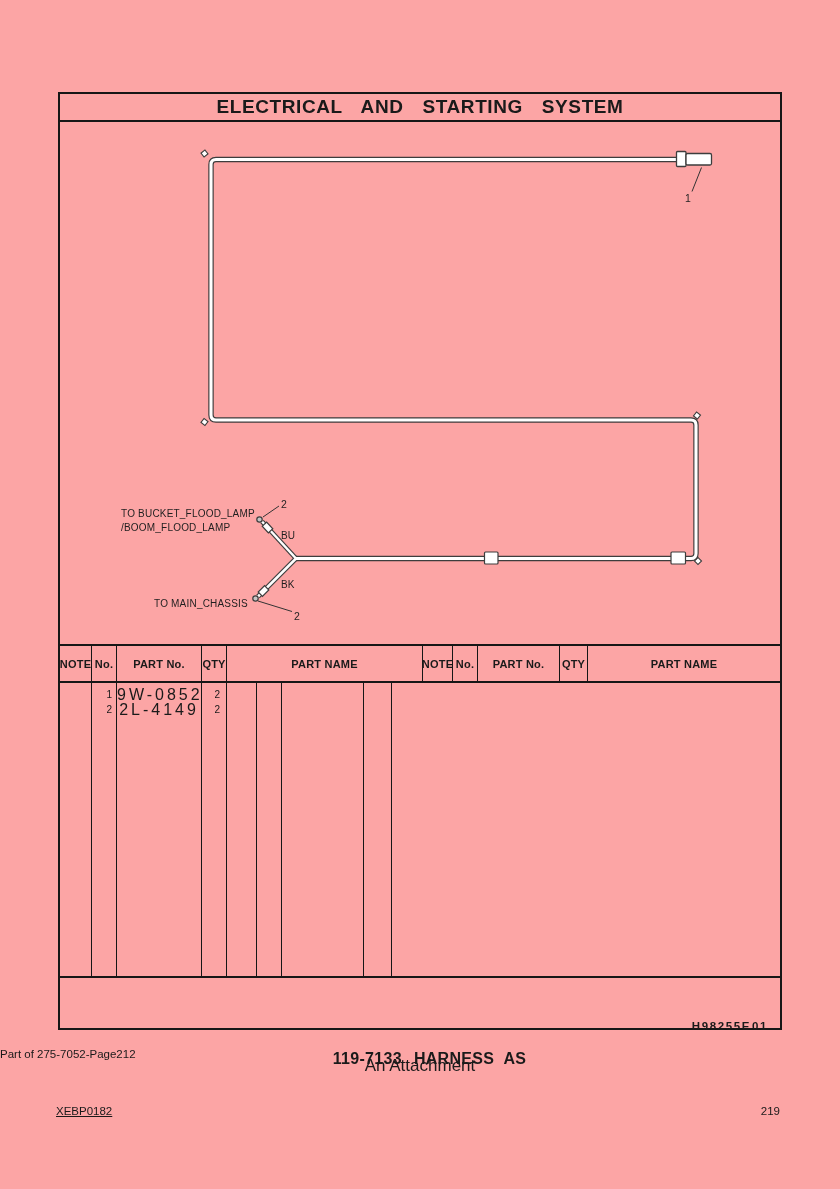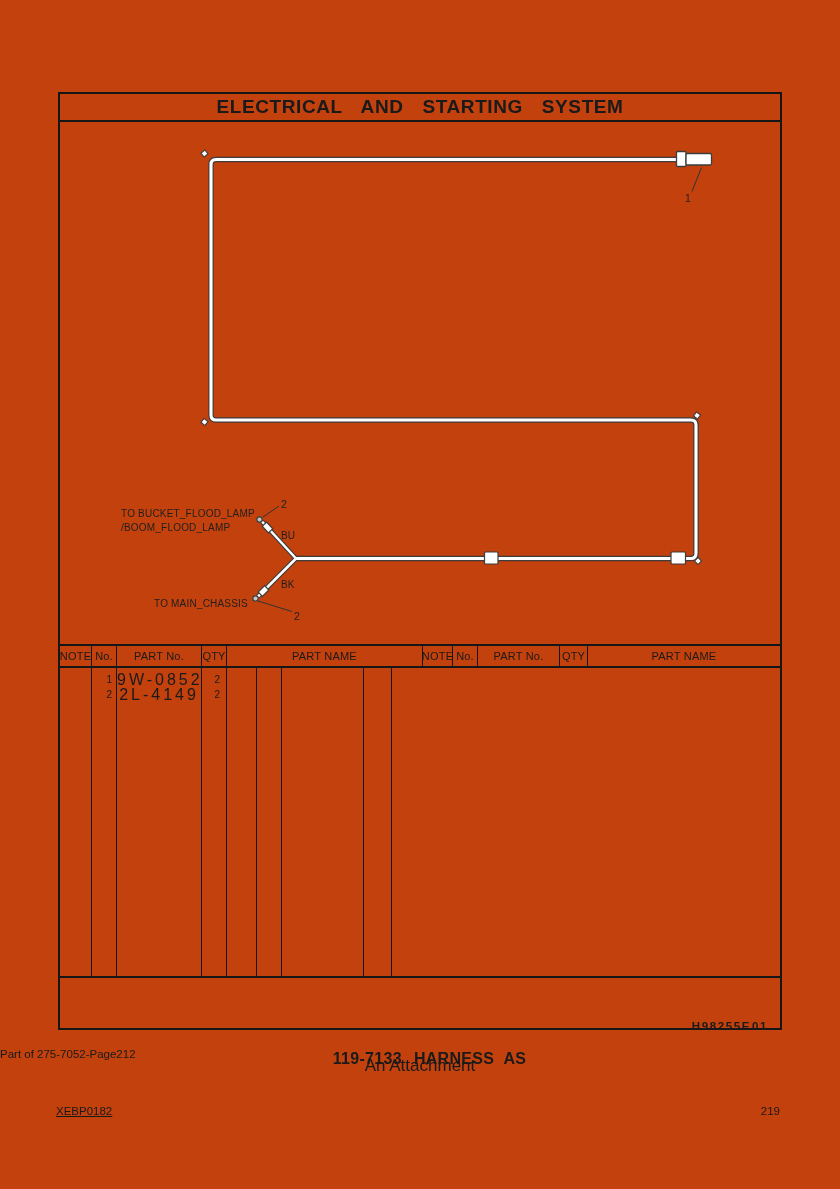--- a/index.html
+++ b/index.html
@@ -3,21 +3,21 @@
 <meta charset="utf-8">
 <style>
   * { margin:0; padding:0; box-sizing:border-box; }
   html,body { background:#ffffff; }
   body {
     width:840px; height:1189px;
     font-family:"Liberation Sans", sans-serif;
     color:#1a1a1a;
     position:relative;
   }
-  .page { position:relative; width:840px; height:1189px; background:#c2410c; overflow:hidden; }
+  .page { position:relative; width:840px; height:1189px; background:#fca5a5; overflow:hidden; }
 
   
   .main-box {
     position:absolute; left:58px; top:92px; width:724px; height:938px;
     border:2px solid #161616;
   }
   .title-band {
     position:absolute; left:60px; top:94px; width:720px; height:28px;
     border-bottom:2.5px solid #161616;
     display:flex; align-items:center; justify-content:center;
@@ -32,21 +32,21 @@
   .diagram-svg text { font-family:"Liberation Sans", sans-serif; fill:#1f1f1f; }
   .dlabel { font-size:10px; letter-spacing:0.2px; }
   .dcallout { font-size:10.5px; }
 
   
   .parts-table {
     position:absolute; left:60px; top:644px; width:720px; height:334px;
     border-top:2px solid #161616; border-bottom:2px solid #161616;
     display:flex; flex-direction:column;
   }
-  .thead { display:flex; height:22px; border-bottom:2px solid #161616; }
+  .thead { display:flex; height:37px; border-bottom:2px solid #161616;font-weight:bold; }
   .tbody { display:flex; flex:1; }
   .cell {
     border-right:1.5px solid #161616; height:100%;
     display:flex; align-items:center; justify-content:center;
     font-size:11px; letter-spacing:0.2px;
   }
   .tcol { border-right:1.5px solid #161616; height:100%; padding-top:5px; font-size:10px; }
   .w-note  { width:32px; }
   .w-no    { width:25px; }
   .w-pn    { width:85px; }

